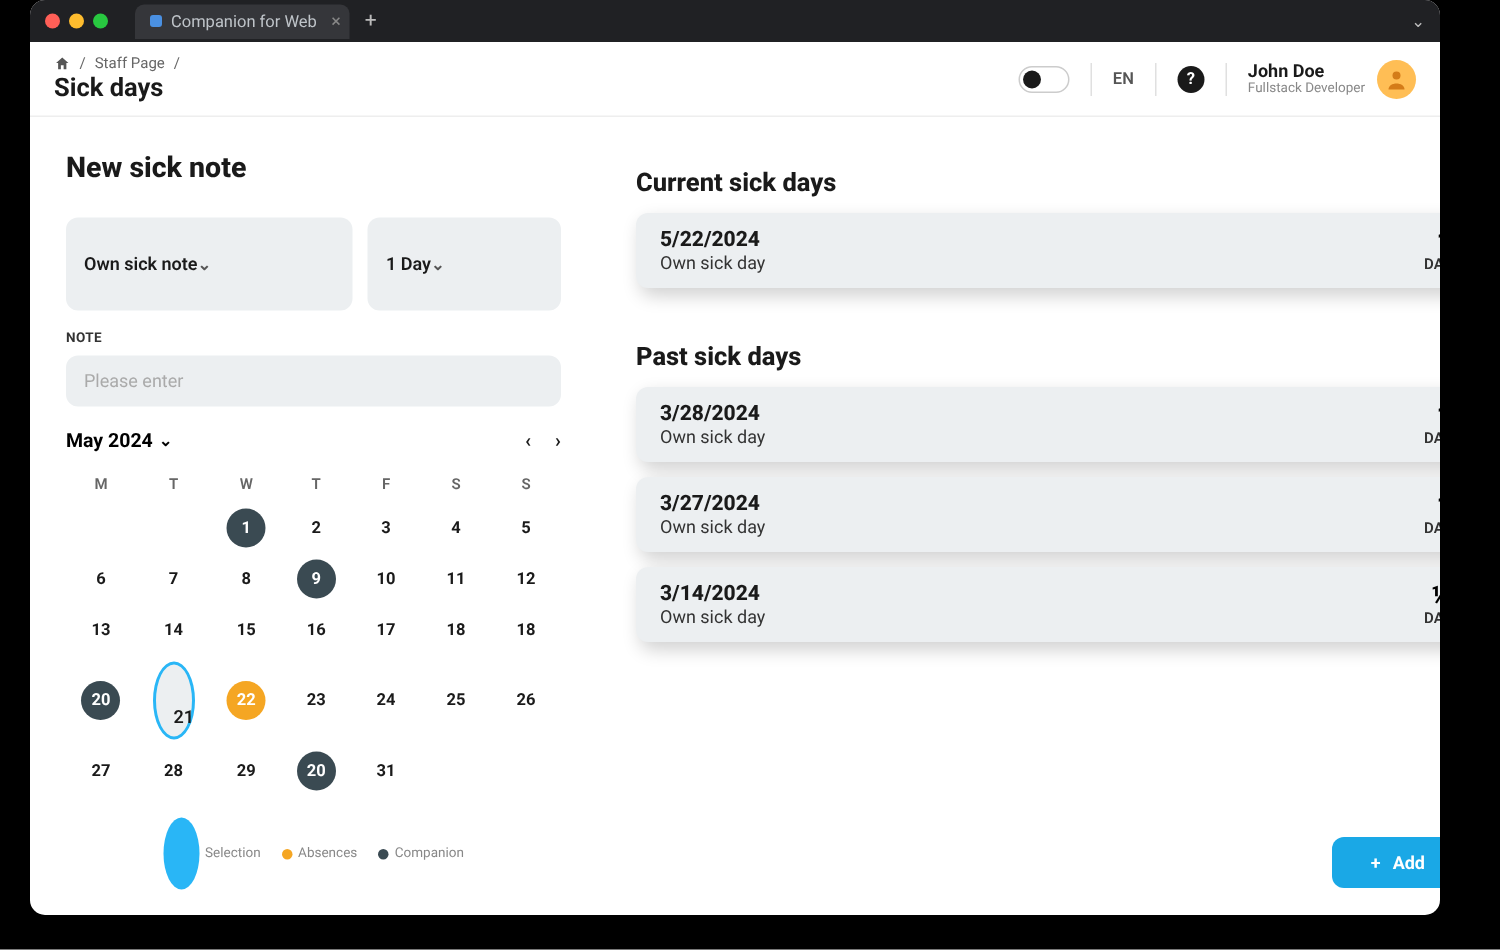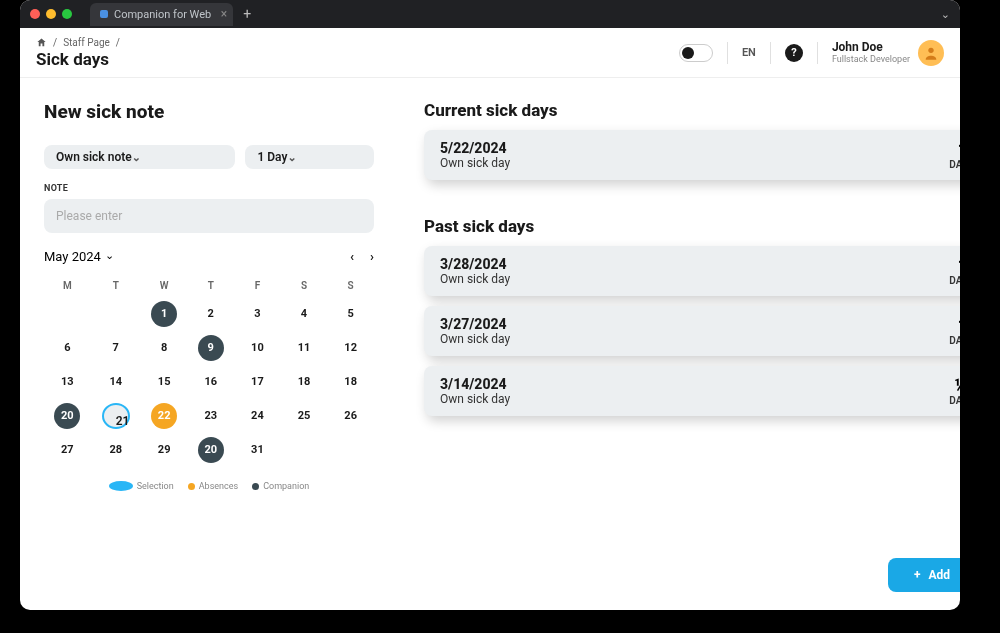--- a/index.html
+++ b/index.html
@@ -31,42 +31,42 @@
   .avatar{width:26px;height:26px;border-radius:50%;background:#ffbe55;display:flex;align-items:center;justify-content:center}
   .avatar svg{width:16px;height:16px}
   .content{display:flex;padding:22px 24px 18px 24px;gap:50px;height:calc(100% - 78px);}
   .left{flex:0 0 330px}
   .right{flex:1;position:relative}
   h2.form-title{font-size:19px;font-weight:800;color:#1a1a1a;margin-bottom:22px}
   .label-row{display:flex;align-items:center;justify-content:space-between;margin-bottom:6px}
   .lbl{font-size:9px;font-weight:700;letter-spacing:.3px;color:#333}
   .info{width:14px;height:14px;border:1.4px solid #1a1a1a;border-radius:50%;display:flex;align-items:center;justify-content:center;font-size:9px;font-weight:700}
   .selects{display:flex;gap:10px;margin-bottom:14px}
-  .sel{background:#eceff1;border-radius:8px;padding:5px 12px;font-size:12px;font-weight:600;color:#1a1a1a;display:flex;align-items:center;justify-content:flex-start;cursor:pointer}
+  .sel{background:#eceff1;border-radius:8px;padding:24px 12px;font-size:12px;font-weight:600;color:#1a1a1a;display:flex;align-items:center;justify-content:flex-start;cursor:pointer}
   .sel.big{flex:1.6}.sel.sm{flex:1}
   .sel .chev{font-size:11px;color:#555}
   .note-input{background:#eceff1;border:none;border-radius:8px;padding:10px 12px;font-size:12px;width:100%;color:#222;margin-bottom:16px}
   .note-input::placeholder{color:#aaa}
   .cal-head{display:flex;align-items:center;justify-content:space-between;margin-bottom:10px}
-  .cal-title{font-size:13px;font-weight:400;display:flex;gap:4px}
+  .cal-title{font-size:13px;font-weight:700;display:flex;gap:4px}
   .cal-nav{display:flex;gap:16px;font-size:13px;font-weight:700;color:#1a1a1a}
   .cal-nav span{cursor:pointer}
   .cal{width:100%;border-collapse:collapse}
   .cal th{font-size:10px;font-weight:600;color:#666;padding:6px 0;text-align:center}
   .cal td{text-align:center;font-size:11px;font-weight:700;color:#1a1a1a;padding:4px 0}
   .day{width:26px;height:26px;line-height:26px;display:inline-block;border-radius:50%}
   .day.hol{background:#3a4a52;color:#fff}
   .day.abs{background:#f5a623;color:#fff}
   .day.sel{border:2px solid #29b6f6;line-height:22px;width:26px;height:26px}
   .legend{display:flex;gap:14px;justify-content:center;margin-top:14px;font-size:9px;color:#888}
   .legend span{display:flex;align-items:center;gap:4px}
   .ldot{width:7px;height:7px;border-radius:50%}
   .ldot.sel{background:#29b6f6}.ldot.abs{background:#f5a623}.ldot.hol{background:#3a4a52}
   .sec-h{font-size:17px;font-weight:800;color:#1a1a1a;margin-bottom:10px}
-  .cards{position:absolute;left:0;top:0;width:560px}
+  .cards{position:absolute;left:0;top:12px;width:560px}
   .card{background:#eceff1;border-radius:8px;padding:10px 16px;display:flex;justify-content:space-between;align-items:center;margin-bottom:10px;box-shadow:3px 5px 12px rgba(0,0,0,.18)}
   .cdate{font-size:14px;font-weight:800;color:#1a1a1a}
   .ctype{font-size:12px;color:#333}
   .cnum{font-size:18px;font-weight:800;text-align:right;line-height:1}
   .cday{font-size:10px;font-weight:600;color:#333;text-align:right}
   .add-btn{position:absolute;right:-40px;bottom:0;background:#1aa8e6;color:#fff;border:none;border-radius:8px;padding:10px 26px;font-size:12px;font-weight:700;display:flex;align-items:center;gap:8px;cursor:pointer}
 </style>
 </head>
 <body>
 

